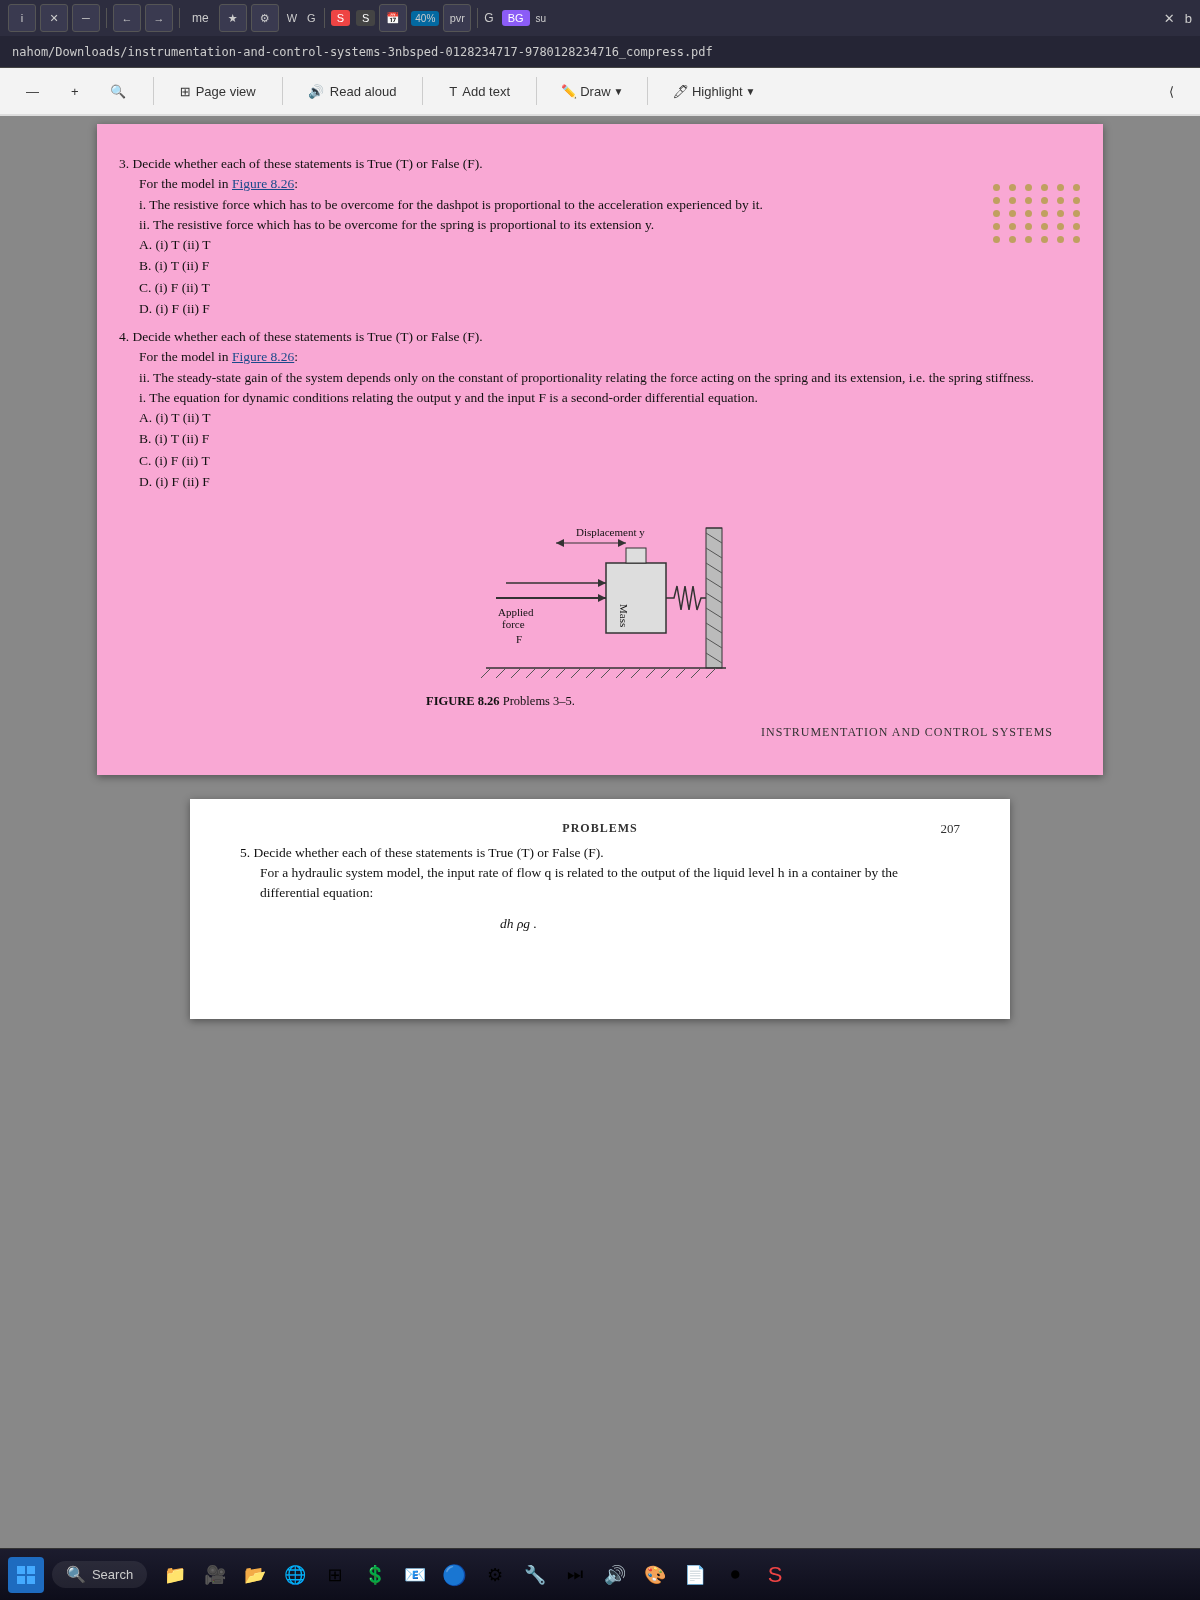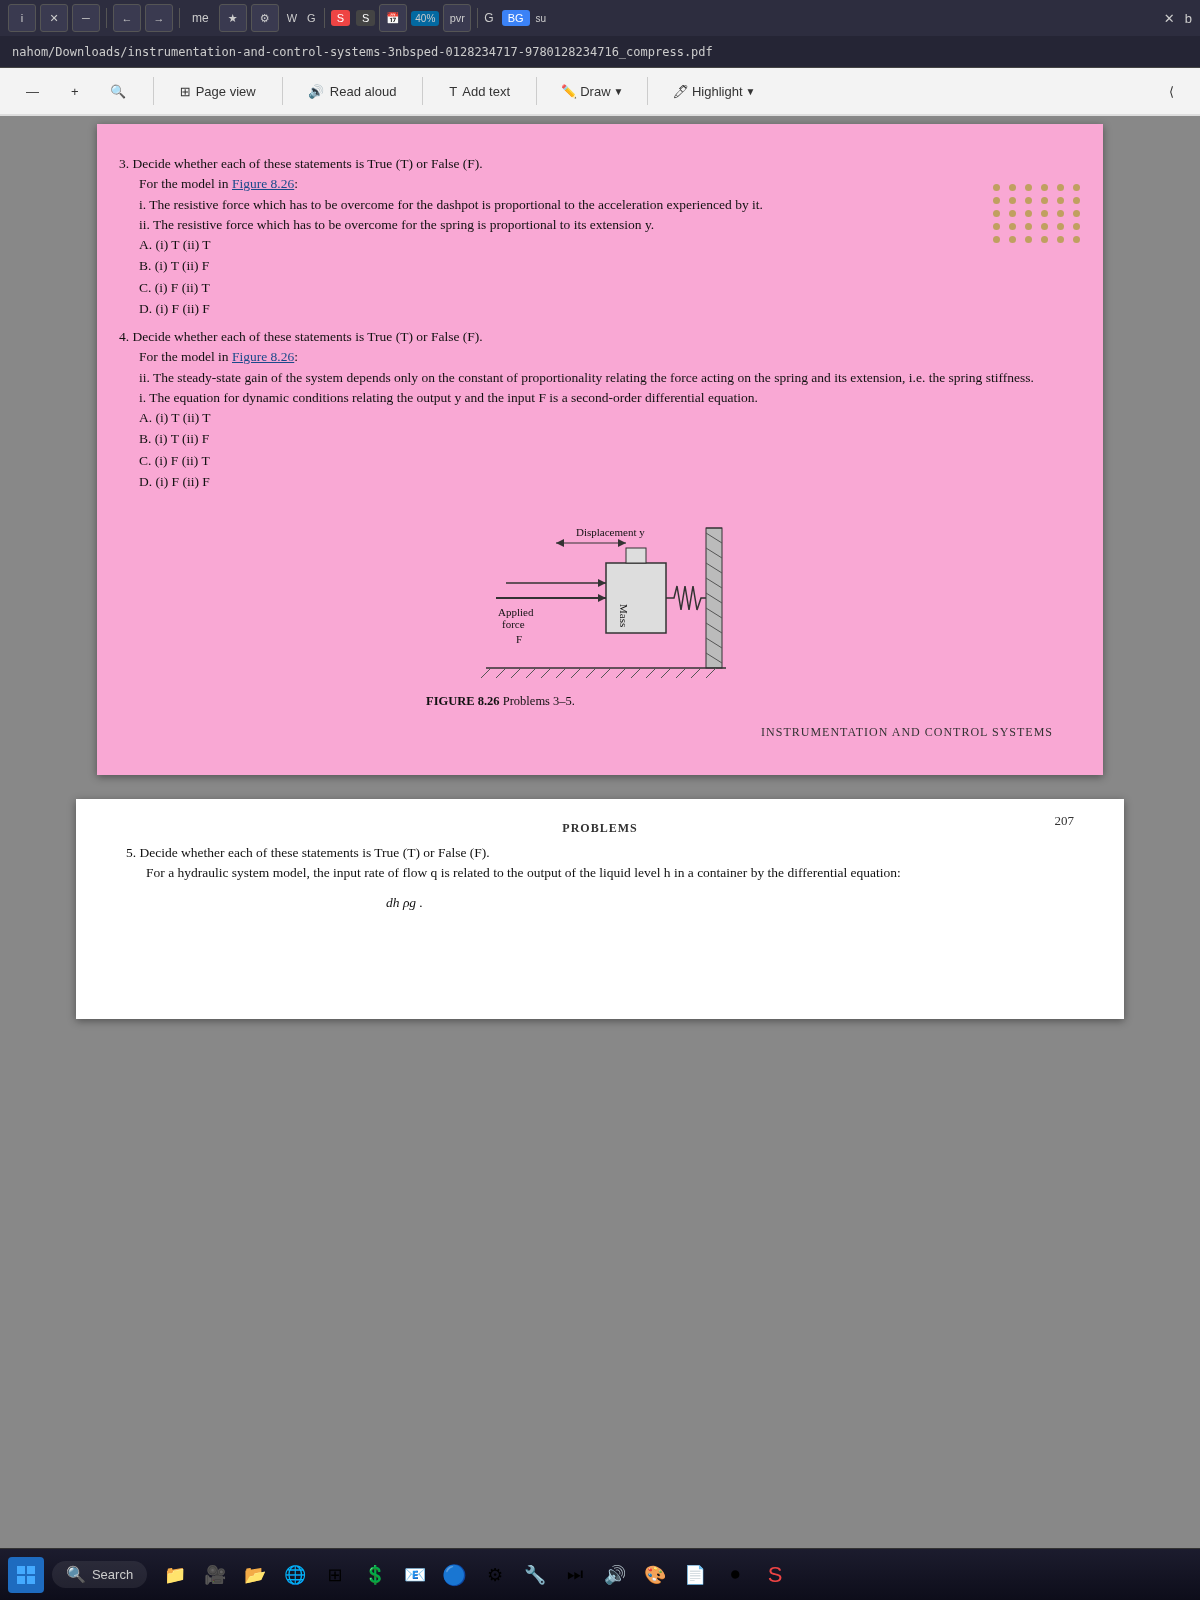--- a/index.html
+++ b/index.html
@@ -101,21 +101,21 @@
       font-family: 'Times New Roman', Times, serif;
       font-size: 13.5px;
       line-height: 1.5;
       color: #111;
       box-shadow: 0 2px 8px rgba(0,0,0,0.4);
       position: relative;
     }
 
     .pdf-page2 {
       background: #fff;
-      width: 1048px;
+      width: 820px;
       min-height: 220px;
       padding: 20px 50px 20px 50px;
       font-family: 'Times New Roman', Times, serif;
       font-size: 13.5px;
       line-height: 1.5;
       color: #111;
       box-shadow: 0 2px 8px rgba(0,0,0,0.4);
       position: relative;
     }
 
@@ -170,21 +170,21 @@
     .page2-header {
       text-align: center;
       font-size: 12px;
       font-weight: bold;
       letter-spacing: 1px;
       margin-bottom: 6px;
       color: #333;
     }
     .page2-num {
       position: absolute;
-      top: 12px;
+      top: 20px;
       right: 50px;
       font-size: 13px;
       color: #333;
     }
 
     
     .taskbar {
       position: absolute;
       bottom: 0;
       left: 0;
@@ -258,21 +258,21 @@
   <div style="margin: 0 4px; color:#ccc; font-size:11px;">W</div>
   <div style="margin: 0 2px; color:#ccc; font-size:11px;">G</div>
   <div class="title-bar-sep"></div>
   <div style="background:#e44;border-radius:3px;padding:2px 6px;color:#fff;font-size:11px;">S</div>
   <div style="background:#444;border-radius:3px;padding:2px 6px;color:#fff;font-size:11px;margin-left:2px;">S</div>
   <div class="title-bar-btn">📅</div>
   <div style="background:#0369a1;border-radius:3px;padding:2px 4px;color:#ccc;font-size:10px;">40%</div>
   <div class="title-bar-btn">pvr</div>
   <div class="title-bar-sep"></div>
   <div style="color:#ccc;font-size:12px;">G</div>
-  <div style="background:#3b82f6;border-radius:3px;padding:2px 6px;color:#fff;font-size:11px;margin-left:4px;">BG</div>
+  <div style="background:#8b5cf6;border-radius:3px;padding:2px 6px;color:#fff;font-size:11px;margin-left:4px;">BG</div>
   <div style="color:#ccc;font-size:10px;margin-left:2px;">su</div>
   <div style="margin-left:auto;color:#ccc;font-size:13px;cursor:pointer;">✕</div>
   <div style="color:#ccc;font-size:13px;cursor:pointer;margin-left:6px;">b</div>
 </div>
 
 <div class="address-bar">
   <span class="address-text">nahom/Downloads/instrumentation-and-control-systems-3nbsped-0128234717-9780128234716_compress.pdf</span>
 </div>
 
 <div class="pdf-toolbar">

